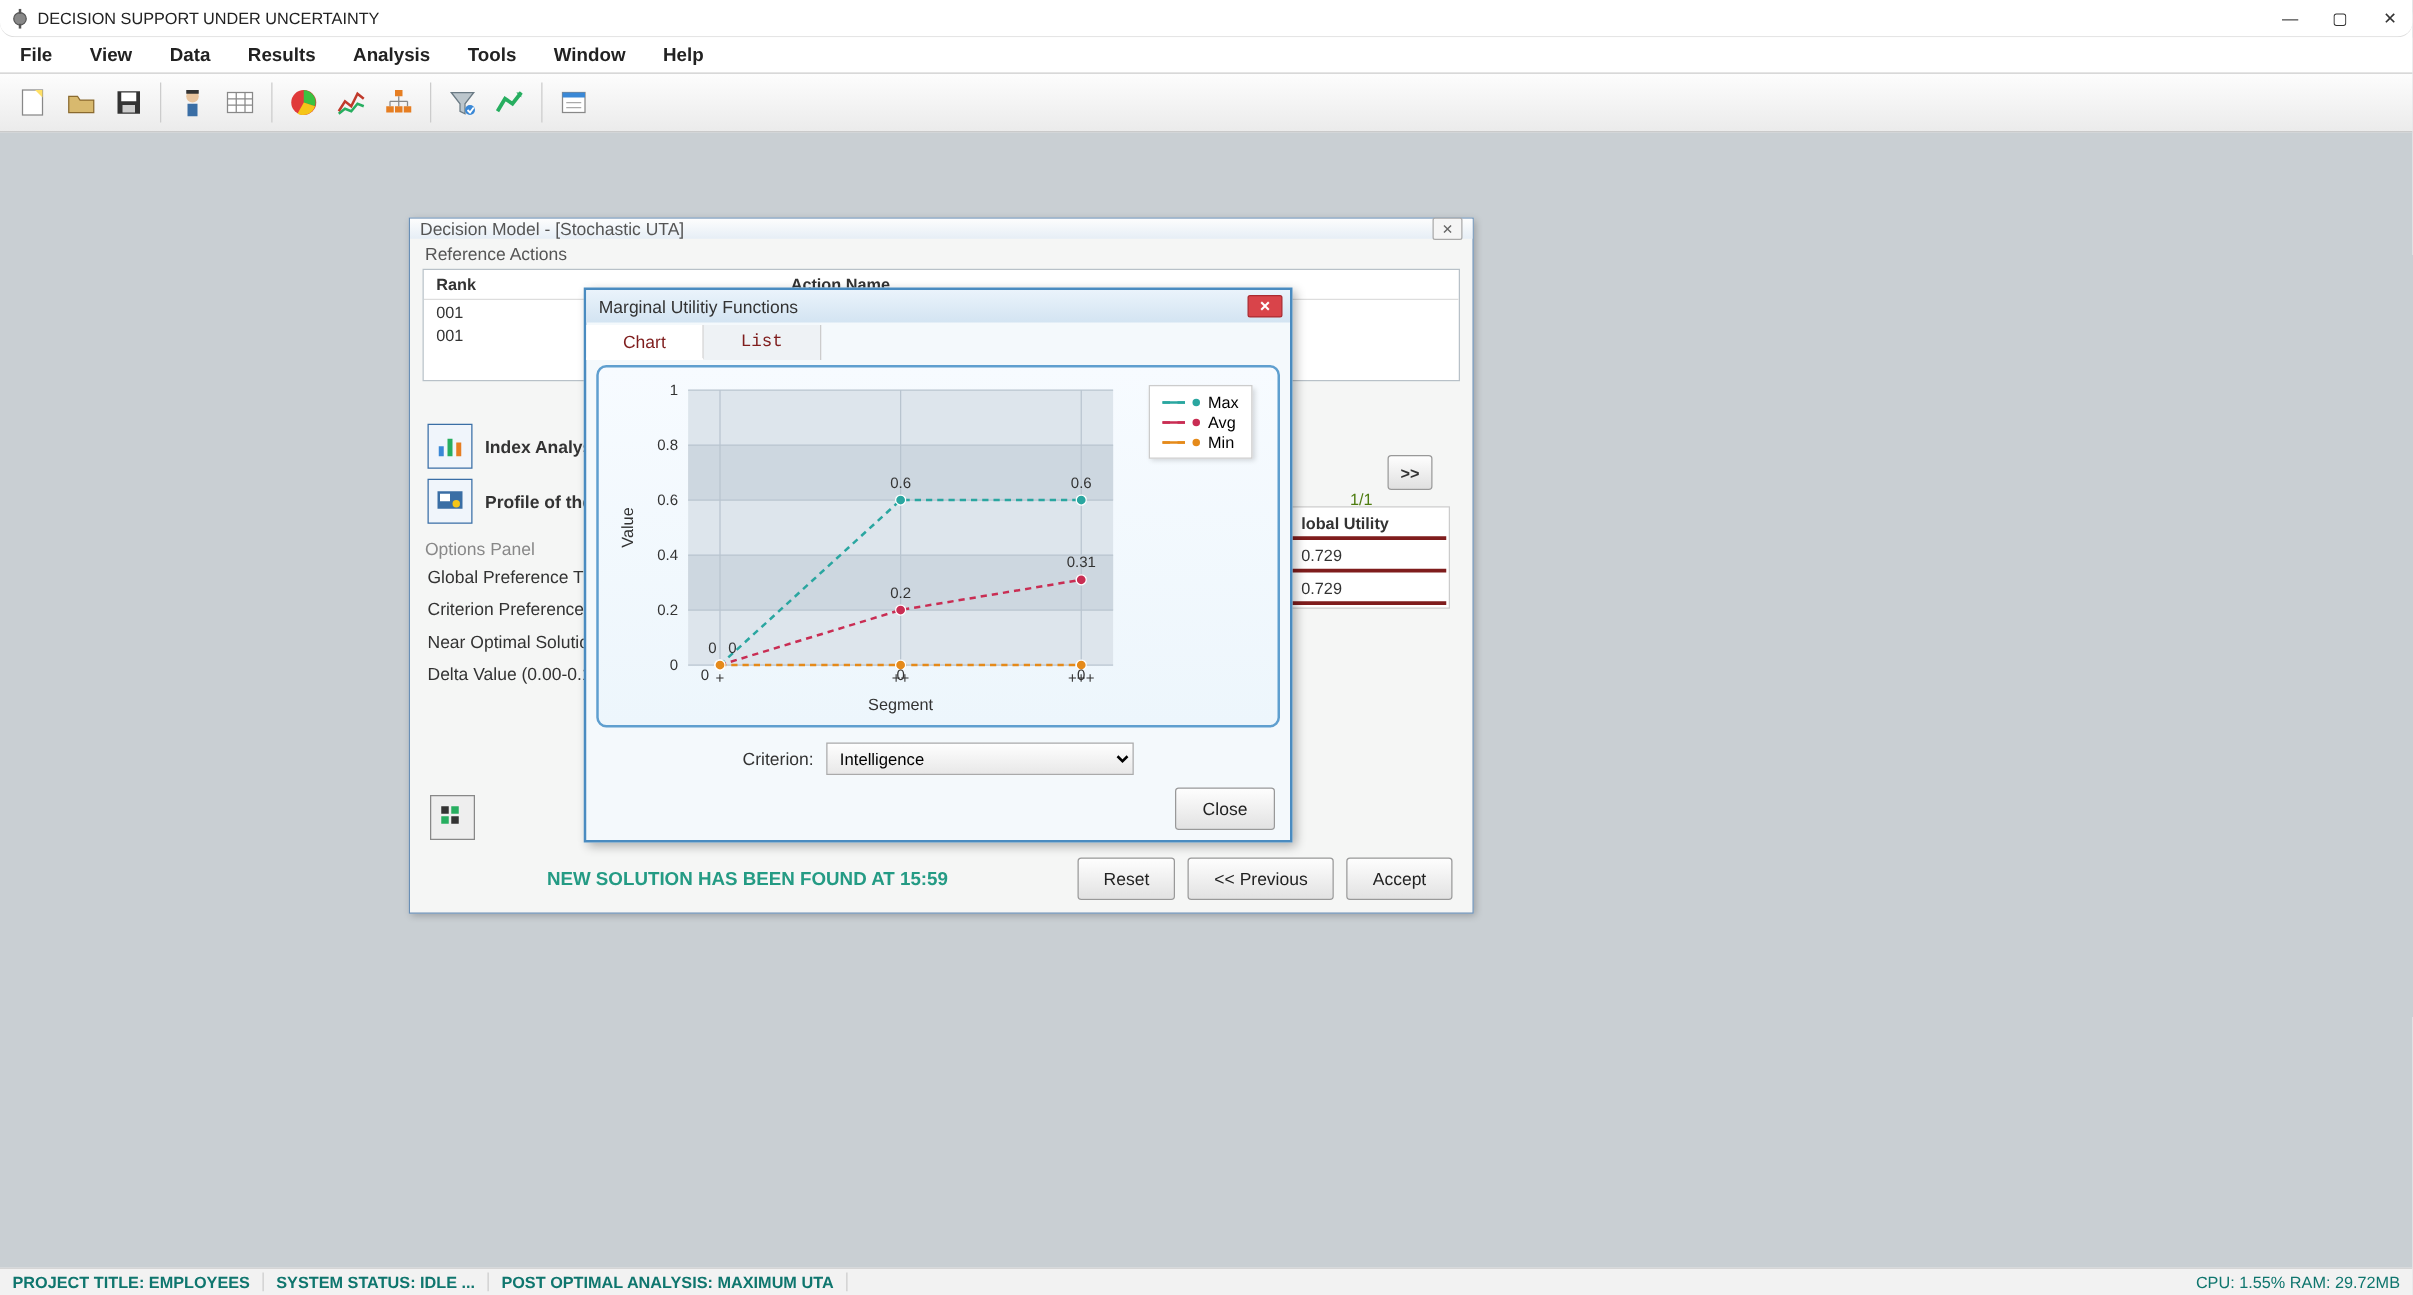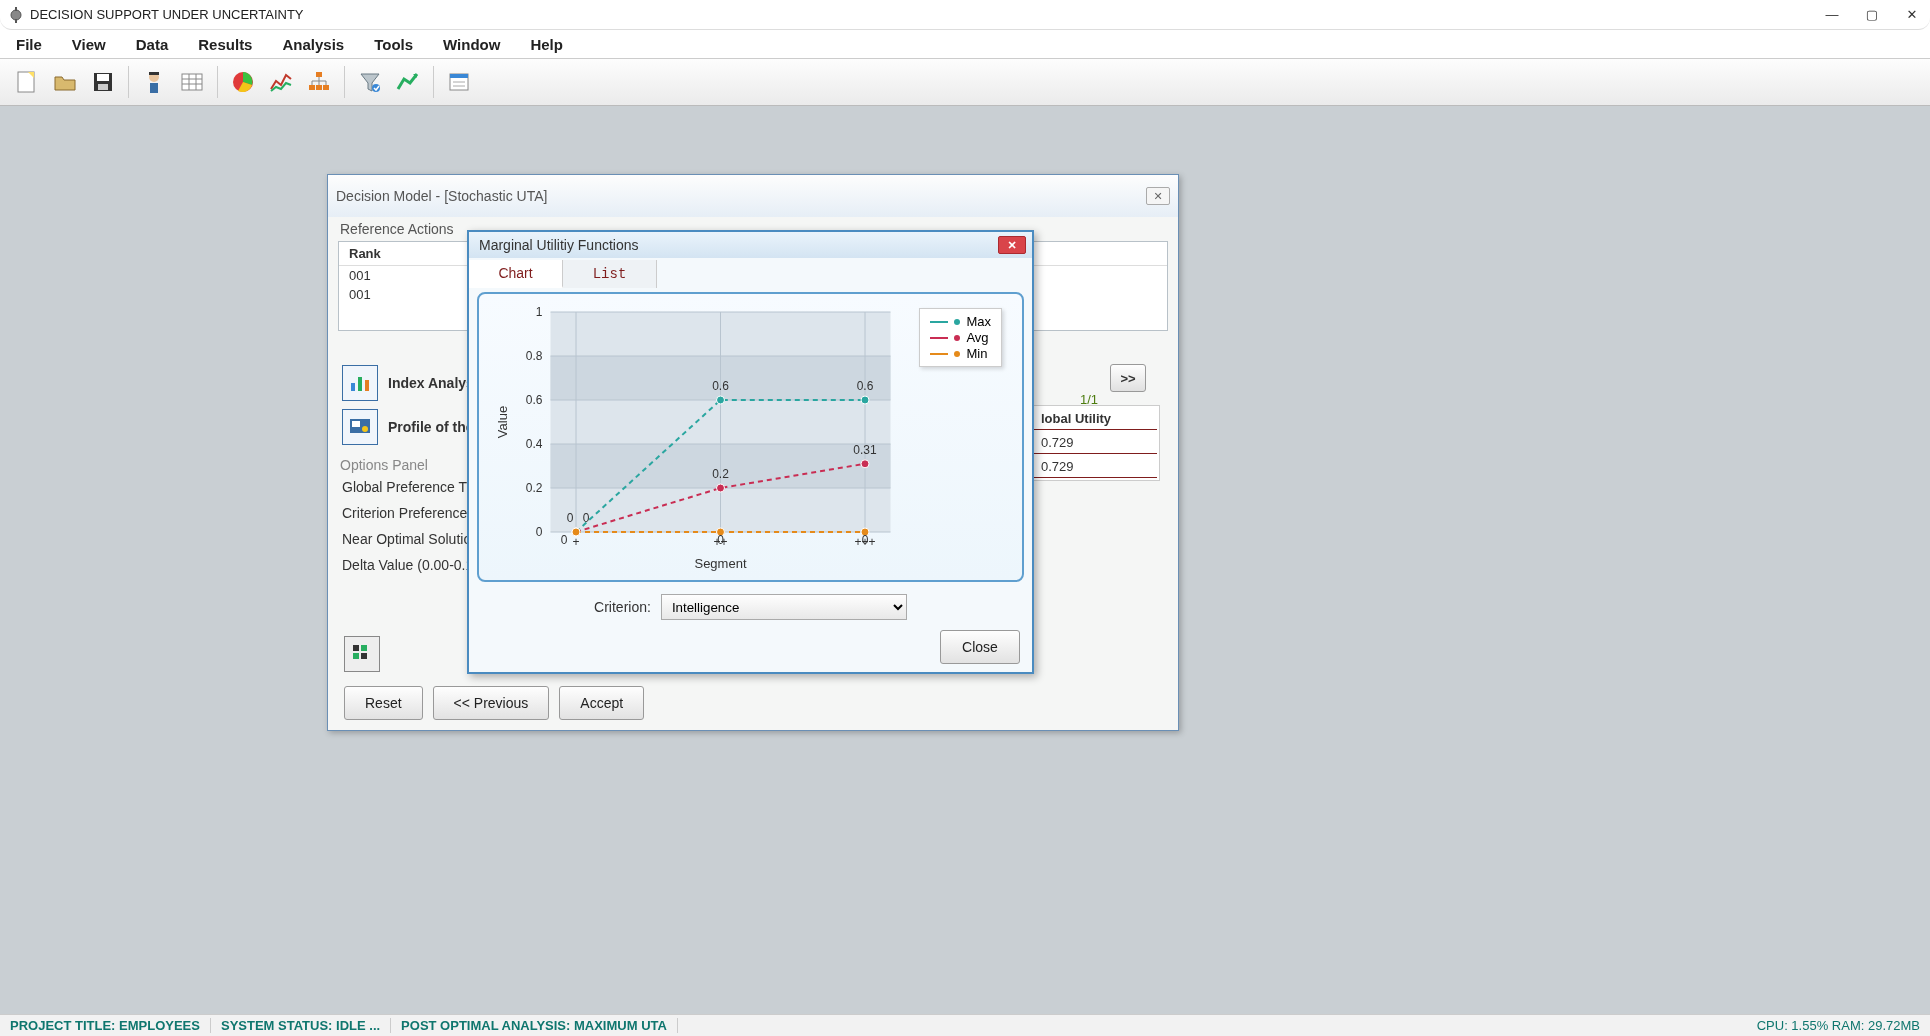--- a/index.html
+++ b/index.html
@@ -9,36 +9,36 @@
 .titlebar .title { flex: 1; font-size: 13px; color: #222; }
 .titlebar .wincontrols { display: flex; gap: 20px; }
 .titlebar .winbtn { width: 20px; height: 20px; display: flex; align-items: center; justify-content: center; color: #333; }
 .menubar { height: 28px; display: flex; align-items: center; padding: 0 10px; gap: 18px; background: #fff; font-size: 15px; color: #222; font-weight: 600; }
 .menubar span { padding: 4px 6px; }
 .toolbar { height: 48px; display: flex; align-items: center; padding: 0 10px; gap: 4px; background: linear-gradient(#fdfdfd, #ebebeb); border-top: 1px solid #ccc; border-bottom: 1px solid #bbb; }
 .toolbar .tbtn { width: 34px; height: 34px; display: flex; align-items: center; justify-content: center; border: 1px solid transparent; border-radius: 3px; }
 .toolbar .sep { width: 1px; height: 32px; background: #ccc; margin: 0 4px; }
 .workspace { flex: 1; background: #c9cfd3; position: relative; }
 .panel { position: absolute; left: 327px; top: 68px; width: 852px; height: 557px; background: #f5f6f5; border: 1px solid #6a8fb5; box-shadow: 2px 2px 6px rgba(0,0,0,0.25); }
-.panel-title { height: 42px; background: linear-gradient(#fdfdfd, #e6eef6); display: flex; align-items: center; padding: 0 8px; color: #555; font-size: 14px; }
+.panel-title { height: 16px; background: linear-gradient(#fdfdfd, #e6eef6); display: flex; align-items: center; padding: 0 8px; color: #555; font-size: 14px; }
 .panel-title .txt { flex:1; }
 .panel-title .pclose { width: 24px; height: 18px; border: 1px solid #aaa; border-radius: 2px; display: flex; align-items: center; justify-content: center; color:#666; font-size: 11px; background:#f5f5f5;}
 .section-label { padding: 4px 12px; color: #555; font-size: 14px; }
 .ref-table { margin: 0 10px; border: 1px solid #b8c1c8; background: #fff; height: 90px; overflow: hidden; }
 .ref-table table { width: 100%; border-collapse: collapse; font-size: 13px; }
 .ref-table th { text-align: left; padding: 4px 10px; border-bottom: 1px solid #ddd; color:#333; }
 .ref-table td { padding: 2px 10px; color:#333; }
 .pager-row { display:flex; align-items:center; justify-content:flex-end; gap:12px; padding: 6px 14px; }
 .pager-txt { color:#4d7c0f;margin-top:43px; }
 .pager-btn { width:36px; height:28px; border:1px solid #999; background:linear-gradient(#fefefe,#e0e0e0); border-radius:3px; display:flex; align-items:center; justify-content:center; font-weight:bold; color:#333; }
 .analysis-row { display:flex; align-items:center; gap:10px; padding:4px 14px; }
 .analysis-row .aicon { width:36px; height:36px; border:1px solid #3a6ea5; background:#f0f5fb; display:flex; align-items:center; justify-content:center; }
 .analysis-row .alabel { font-size:14px; color:#333; font-weight:600; }
 .util-table { margin-left:auto; width:130px; border:1px solid #ccc; background:#fff; font-size:13px; }
-.util-table th,.util-table td{ padding:3px 8px; text-align:left; color:#333; border-bottom:1px solid #7f1d1d;}
+.util-table th,.util-table td{ padding:3px 8px; text-align:left; color:#333; border-bottom:3px solid #7f1d1d;}
 .options-list { padding:2px 14px 6px; display:flex; flex-direction:column; gap:10px; color:#333; font-size:14px; }
 .bottom-row { position:absolute; left:0; right:0; bottom:10px; display:flex; align-items:center; padding: 0 16px; gap:10px; }
 .sol-text { flex:1; text-align:center; color:#249b84; font-weight:bold; font-size:15px; }
 .btn { height:34px; padding: 0 20px; border:1px solid #999; background:linear-gradient(#fefefe,#e2e2e2); border-radius:3px; font-size:14px; color:#222; display:flex; align-items:center; justify-content:center; }
 .small-icon-box { position:absolute; left:16px; bottom:58px; width:36px; height:36px; border:1px solid #888; background:#eee; display:flex;align-items:center;justify-content:center;}
 
 
 .modal { position:absolute; left:467px; top:124px; width:567px; height: 444px; background:#f4f9fc; border:2px solid #4a8bc0; box-shadow: 3px 3px 8px rgba(0,0,0,0.3); z-index:10; }
 .modal-title { height:26px; background:linear-gradient(#eaf3fb,#d3e4f2); display:flex; align-items:center; padding:0 6px 0 10px; font-size:14px; color:#333; }
 .modal-title .txt { flex:1; }
@@ -257,20 +257,21 @@
     <div class="small-icon-box">
         <svg width="22" height="22" viewBox="0 0 22 22">
           <rect x="2" y="2" width="6" height="6" fill="#333"></rect>
           <rect x="10" y="2" width="6" height="6" fill="#27ae60"></rect>
           <rect x="2" y="10" width="6" height="6" fill="#27ae60"></rect>
           <rect x="10" y="10" width="6" height="6" fill="#333"></rect>
         </svg>
       </div>
 
     <div class="bottom-row">
+      <div class="sol-text">NEW SOLUTION HAS BEEN FOUND AT 15:59</div>
       <div class="btn">Reset</div>
       <div class="btn">&lt;&lt; Previous</div>
       <div class="btn">Accept</div>
     </div>
   </div>
 
   <div class="modal">
     <div class="modal-title">
       <span class="txt">Marginal Utilitiy Functions</span>
       <span class="mclose">✕</span>

